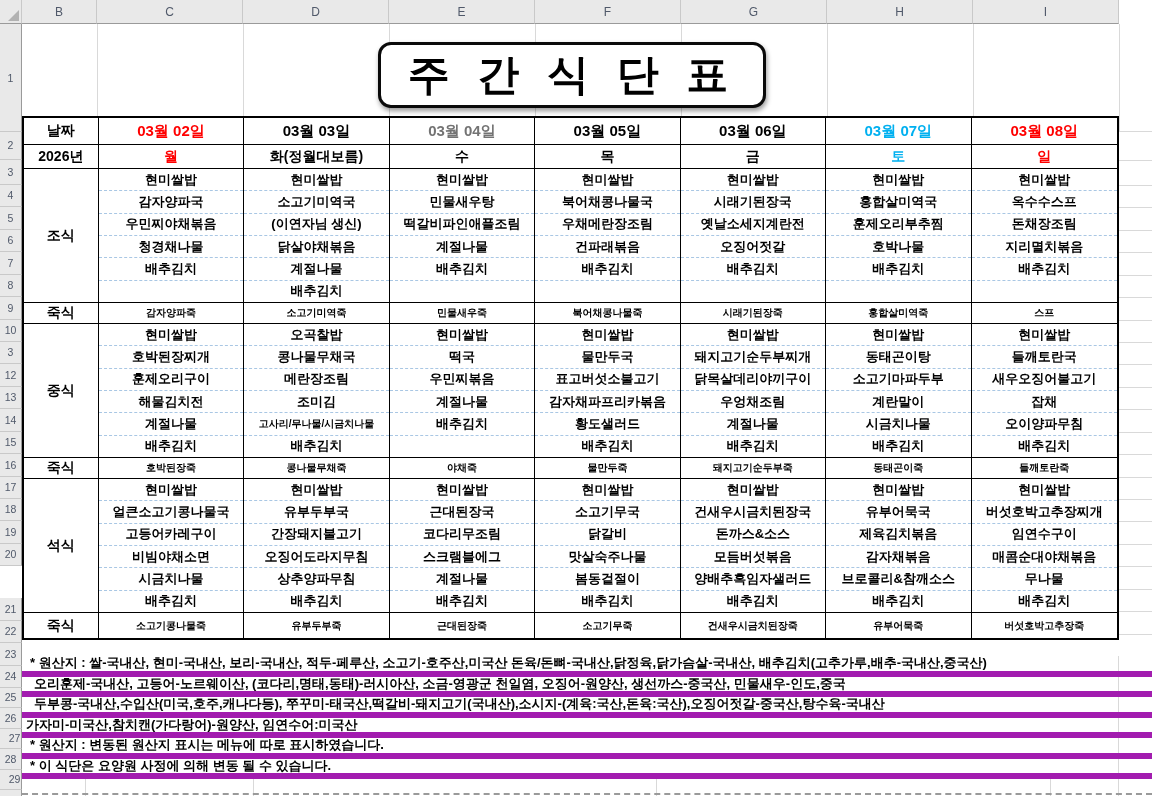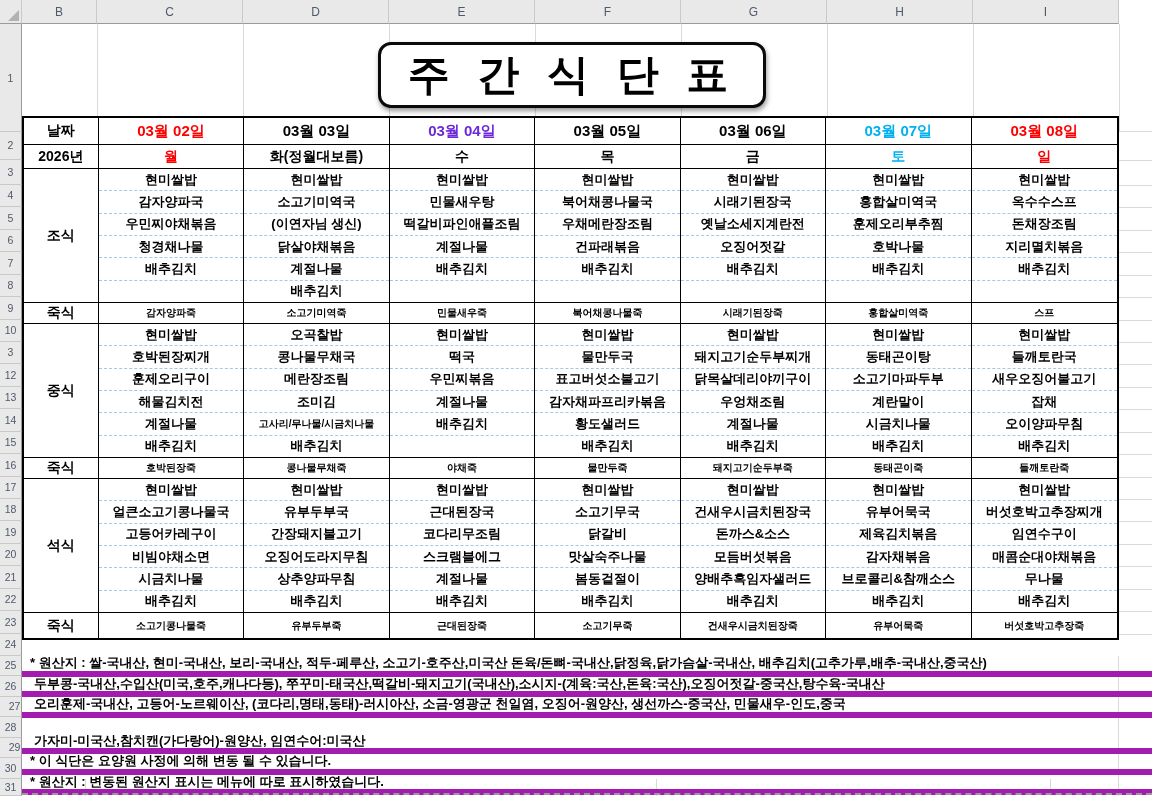--- a/index.html
+++ b/index.html
@@ -85,21 +85,21 @@
       <div class="row-num" style="height: 22.5px;">3</div>
       <div class="row-num" style="height: 22.5px;">12</div>
       <div class="row-num" style="height: 22.5px;">13</div>
       <div class="row-num" style="height: 22.5px;">14</div>
       <div class="row-num" style="height: 22.5px;">15</div>
       <div class="row-num" style="height: 22.5px;">16</div>
       <div class="row-num" style="height: 22px;">17</div>
       <div class="row-num" style="height: 22.5px;">18</div>
       <div class="row-num" style="height: 22.5px;">19</div>
       <div class="row-num" style="height: 22.5px;">20</div>
-      <div class="row-num" style="height: 22.5px;">21</div>
+      <div class="row-num" style="height: 22.5px; margin-top: 32px;">21</div>
       <div class="row-num" style="height: 22.5px;">22</div>
       <div class="row-num" style="height: 22.5px;">23</div>
       <div class="row-num" style="height: 22px;">24</div>
       <div class="row-num" style="height: 20.5px;">25</div>
       <div class="row-num" style="height: 20.5px;">26</div>
       <div class="row-num" style="height: 20.5px; padding-left: 8px;">27</div>
       <div class="row-num" style="height: 20.5px;">28</div>
       <div class="row-num" style="height: 20.5px; padding-left: 8px;">29</div>
       <div class="row-num" style="height: 20.5px;">30</div>
       <div class="row-num" style="height: 17px;">31</div>
@@ -175,21 +175,21 @@
           <div class="menu-cell">현미쌀밥</div>
           <div class="menu-cell">유부두부국</div>
           <div class="menu-cell">간장돼지불고기</div>
           <div class="menu-cell">오징어도라지무침</div>
           <div class="menu-cell">상추양파무침</div>
           <div class="menu-cell">배추김치</div>
         </div>
         <div class="t-cell r-por last-por">유부두부죽</div>
       </div>
       <div class="t-col day-col">
-        <div class="t-cell r-date" style="color: #6d28d9;">03월 04일</div>
+        <div class="t-cell r-date" style="color: #737373;">03월 04일</div>
         <div class="t-cell r-day" style="color: rgb(0, 0, 0);">수</div>
         <div class="blockc">
           <div class="menu-cell">현미쌀밥</div>
           <div class="menu-cell">민물새우탕</div>
           <div class="menu-cell">떡갈비파인애플조림</div>
           <div class="menu-cell">계절나물</div>
           <div class="menu-cell">배추김치</div>
           <div class="menu-cell"></div>
         </div>
         <div class="t-cell r-por">민물새우죽</div>
@@ -333,25 +333,25 @@
           <div class="menu-cell">매콤순대야채볶음</div>
           <div class="menu-cell">무나물</div>
           <div class="menu-cell">배추김치</div>
         </div>
         <div class="t-cell r-por last-por">버섯호박고추장죽</div>
       </div>
     </div>
 
   <div id="footer-notes">
       <div class="f-line">* 원산지 : 쌀-국내산, 현미-국내산, 보리-국내산, 적두-페루산, 소고기-호주산,미국산 돈육/돈뼈-국내산,닭정육,닭가슴살-국내산, 배추김치(고추가루,배추-국내산,중국산)</div>
+      <div class="f-line" style="padding-left: 12px;">오리훈제-국내산, 고등어-노르웨이산, (코다리,명태,동태)-러시아산, 소금-영광군 천일염, 오징어-원양산, 생선까스-중국산, 민물새우-인도,중국</div>
       <div class="f-line" style="padding-left: 12px;">두부콩-국내산,수입산(미국,호주,캐나다등), 쭈꾸미-태국산,떡갈비-돼지고기(국내산),소시지-(계육:국산,돈육:국산),오징어젓갈-중국산,탕수육-국내산</div>
-      <div class="f-line" style="padding-left: 12px;">오리훈제-국내산, 고등어-노르웨이산, (코다리,명태,동태)-러시아산, 소금-영광군 천일염, 오징어-원양산, 생선까스-중국산, 민물새우-인도,중국</div>
-      <div class="f-line" style="padding-left: 12px; margin-top: 16px;">가자미-미국산,참치캔(가다랑어)-원양산,  임연수어:미국산</div>
+      <div class="f-line" style="padding-left: 4px;">가자미-미국산,참치캔(가다랑어)-원양산,  임연수어:미국산</div>
+      <div class="f-line">* 원산지 : 변동된 원산지 표시는 메뉴에 따로 표시하였습니다.</div>
       <div class="f-line">* 이 식단은 요양원 사정에 의해 변동 될 수 있습니다.</div>
-      <div class="f-line">* 원산지 : 변동된 원산지 표시는 메뉴에 따로 표시하였습니다.</div>
     </div>
 
   <div id="pagebreak"></div>
 <div class="gridline" style="left: 97px; top: 24px; width: 1px; height: 108px;"></div>
     <div class="gridline" style="left: 243px; top: 24px; width: 1px; height: 108px;"></div>
     <div class="gridline" style="left: 389px; top: 24px; width: 1px; height: 108px;"></div>
     <div class="gridline" style="left: 535px; top: 24px; width: 1px; height: 108px;"></div>
     <div class="gridline" style="left: 681px; top: 24px; width: 1px; height: 108px;"></div>
     <div class="gridline" style="left: 827px; top: 24px; width: 1px; height: 108px;"></div>
     <div class="gridline" style="left: 973px; top: 24px; width: 1px; height: 108px;"></div>

